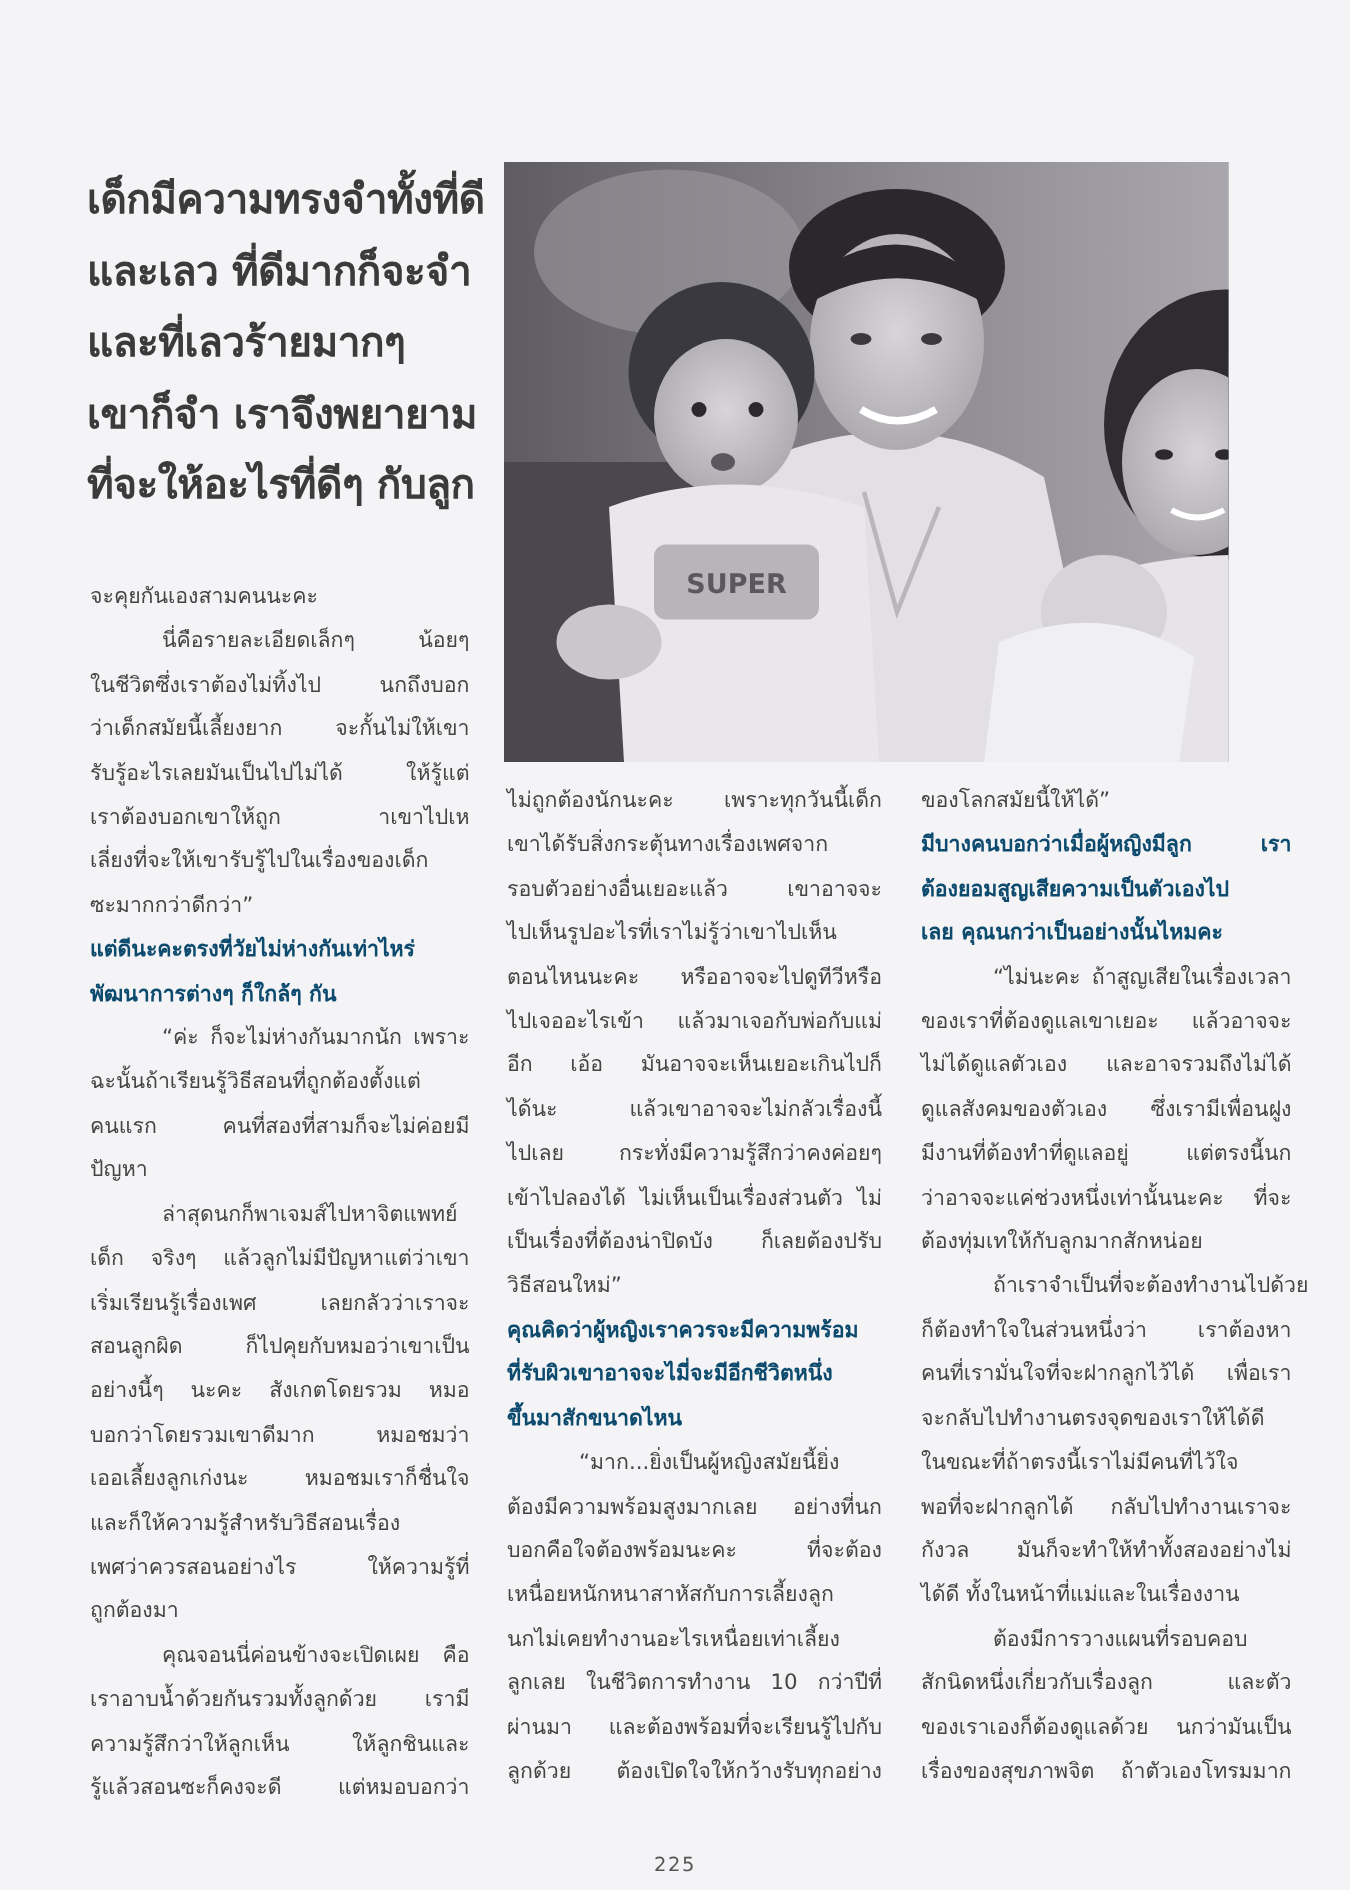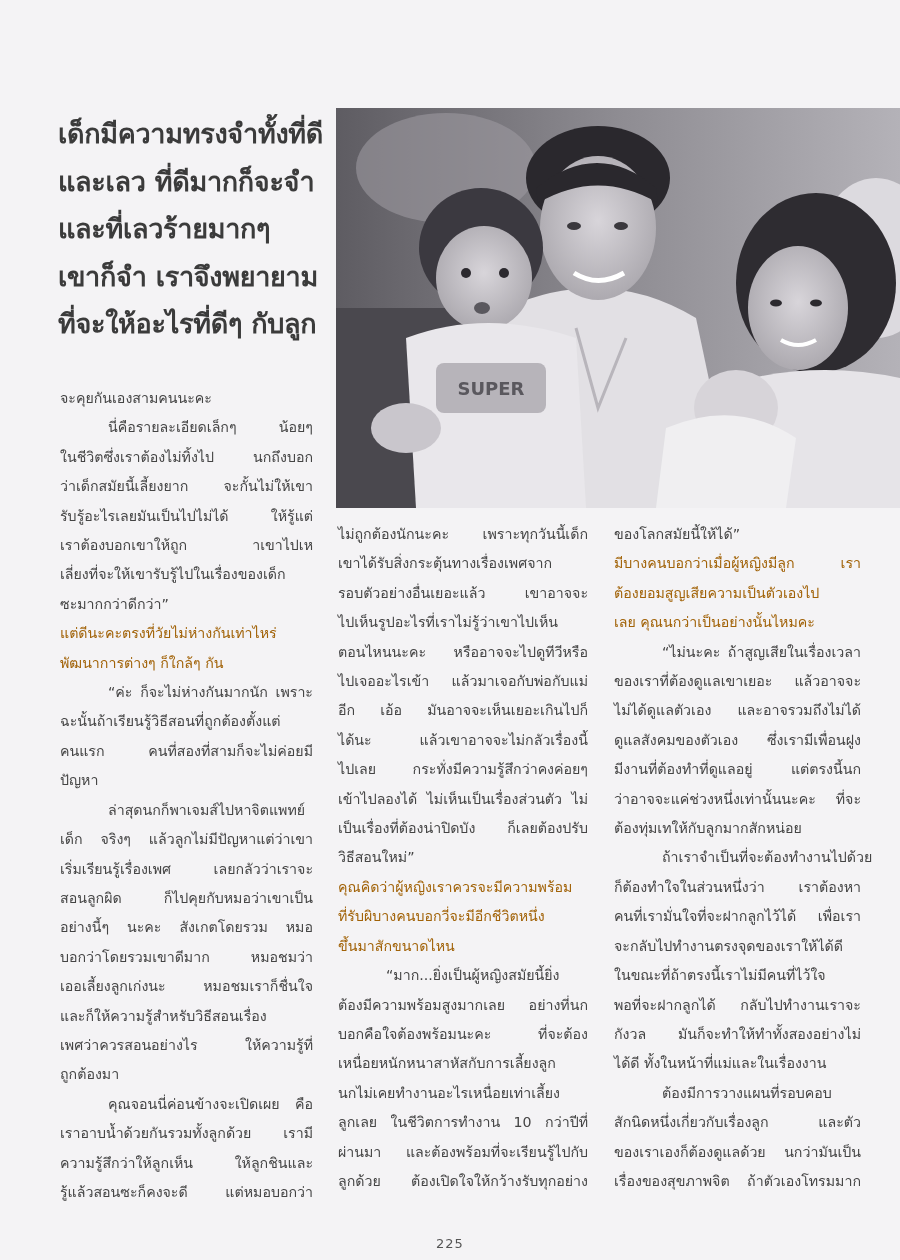--- a/index.html
+++ b/index.html
@@ -7,33 +7,33 @@
     body { position: relative; font-family: "DejaVu Sans", "Liberation Sans", sans-serif; color: #3a3a3a; }
 
     .pull-quote {
       position: absolute; left: 58px; top: 110px; width: 280px;
       font-family: "DejaVu Sans", sans-serif; font-weight: 700;
       font-size: 27px; line-height: 47.5px; color: #3b3b3b; letter-spacing: -0.3px;
     }
     .pull-quote .ql { display: block; white-space: nowrap; }
 
     .photo {
-      position: absolute; left: 336px; top: 108px; width: 564px; height: 400px;
+      position: absolute; left: 336px; top: 108px; width: 483px; height: 400px;
       overflow: hidden; background: #a3a3a3;
     }
     .photo svg { display: block; }
 
     .col {
       position: absolute; font-family: "DejaVu Sans", sans-serif;
       font-size: 14.2px; line-height: 29.4px; color: #444;
     }
     .col .ln { display: block; white-space: nowrap; text-align: justify; text-align-last: justify; }
     .col .ln.last { text-align-last: left; }
     .col .ln.ind { padding-left: 48px; }
-    .col .ln.b { font-weight: normal; color: #a16207; }
+    .col .ln.b { font-weight: bold; color: #0c4a6e; }
     .col1 { left: 60px; top: 384px; width: 253px; }
     .col2 { left: 338px; top: 520px; width: 250px; }
     .col3 { left: 614px; top: 520px; width: 247px; }
 
     .page-number {
       position: absolute; left: 0; width: 900px; top: 1236px; text-align: center;
       font-family: "DejaVu Sans", sans-serif; font-size: 13px; color: #555; letter-spacing: 1px;
     }
   </style>
 </head>
@@ -144,21 +144,21 @@
   <span class="ln">ไปเห็นรูปอะไรที่เราไม่รู้ว่าเขาไปเห็น</span>
   <span class="ln">ตอนไหนนะคะ  หรืออาจจะไปดูทีวีหรือ</span>
   <span class="ln">ไปเจออะไรเข้า  แล้วมาเจอกับพ่อกับแม่</span>
   <span class="ln">อีก  เอ้อ  มันอาจจะเห็นเยอะเกินไปก็</span>
   <span class="ln">ได้นะ  แล้วเขาอาจจะไม่กลัวเรื่องนี้</span>
   <span class="ln">ไปเลย  กระทั่งมีความรู้สึกว่าคงค่อยๆ</span>
   <span class="ln">เข้าไปลองได้ ไม่เห็นเป็นเรื่องส่วนตัว ไม่</span>
   <span class="ln">เป็นเรื่องที่ต้องน่าปิดบัง  ก็เลยต้องปรับ</span>
   <span class="ln last">วิธีสอนใหม่”</span>
   <span class="ln b">คุณคิดว่าผู้หญิงเราควรจะมีความพร้อม</span>
-  <span class="ln b">ที่รับผิบางคนบอกวี่จะมีอีกชีวิตหนึ่ง</span>
+  <span class="ln b">ที่รับผิวเขาอาจจะไมี่จะมีอีกชีวิตหนึ่ง</span>
   <span class="ln b last">ขึ้นมาสักขนาดไหน</span>
   <span class="ln ind">“มาก...ยิ่งเป็นผู้หญิงสมัยนี้ยิ่ง</span>
   <span class="ln">ต้องมีความพร้อมสูงมากเลย  อย่างที่นก</span>
   <span class="ln">บอกคือใจต้องพร้อมนะคะ  ที่จะต้อง</span>
   <span class="ln">เหนื่อยหนักหนาสาหัสกับการเลี้ยงลูก</span>
   <span class="ln">นกไม่เคยทำงานอะไรเหนื่อยเท่าเลี้ยง</span>
   <span class="ln">ลูกเลย ในชีวิตการทำงาน 10 กว่าปีที่</span>
   <span class="ln">ผ่านมา  และต้องพร้อมที่จะเรียนรู้ไปกับ</span>
   <span class="ln">ลูกด้วย  ต้องเปิดใจให้กว้างรับทุกอย่าง</span>
 </div>

